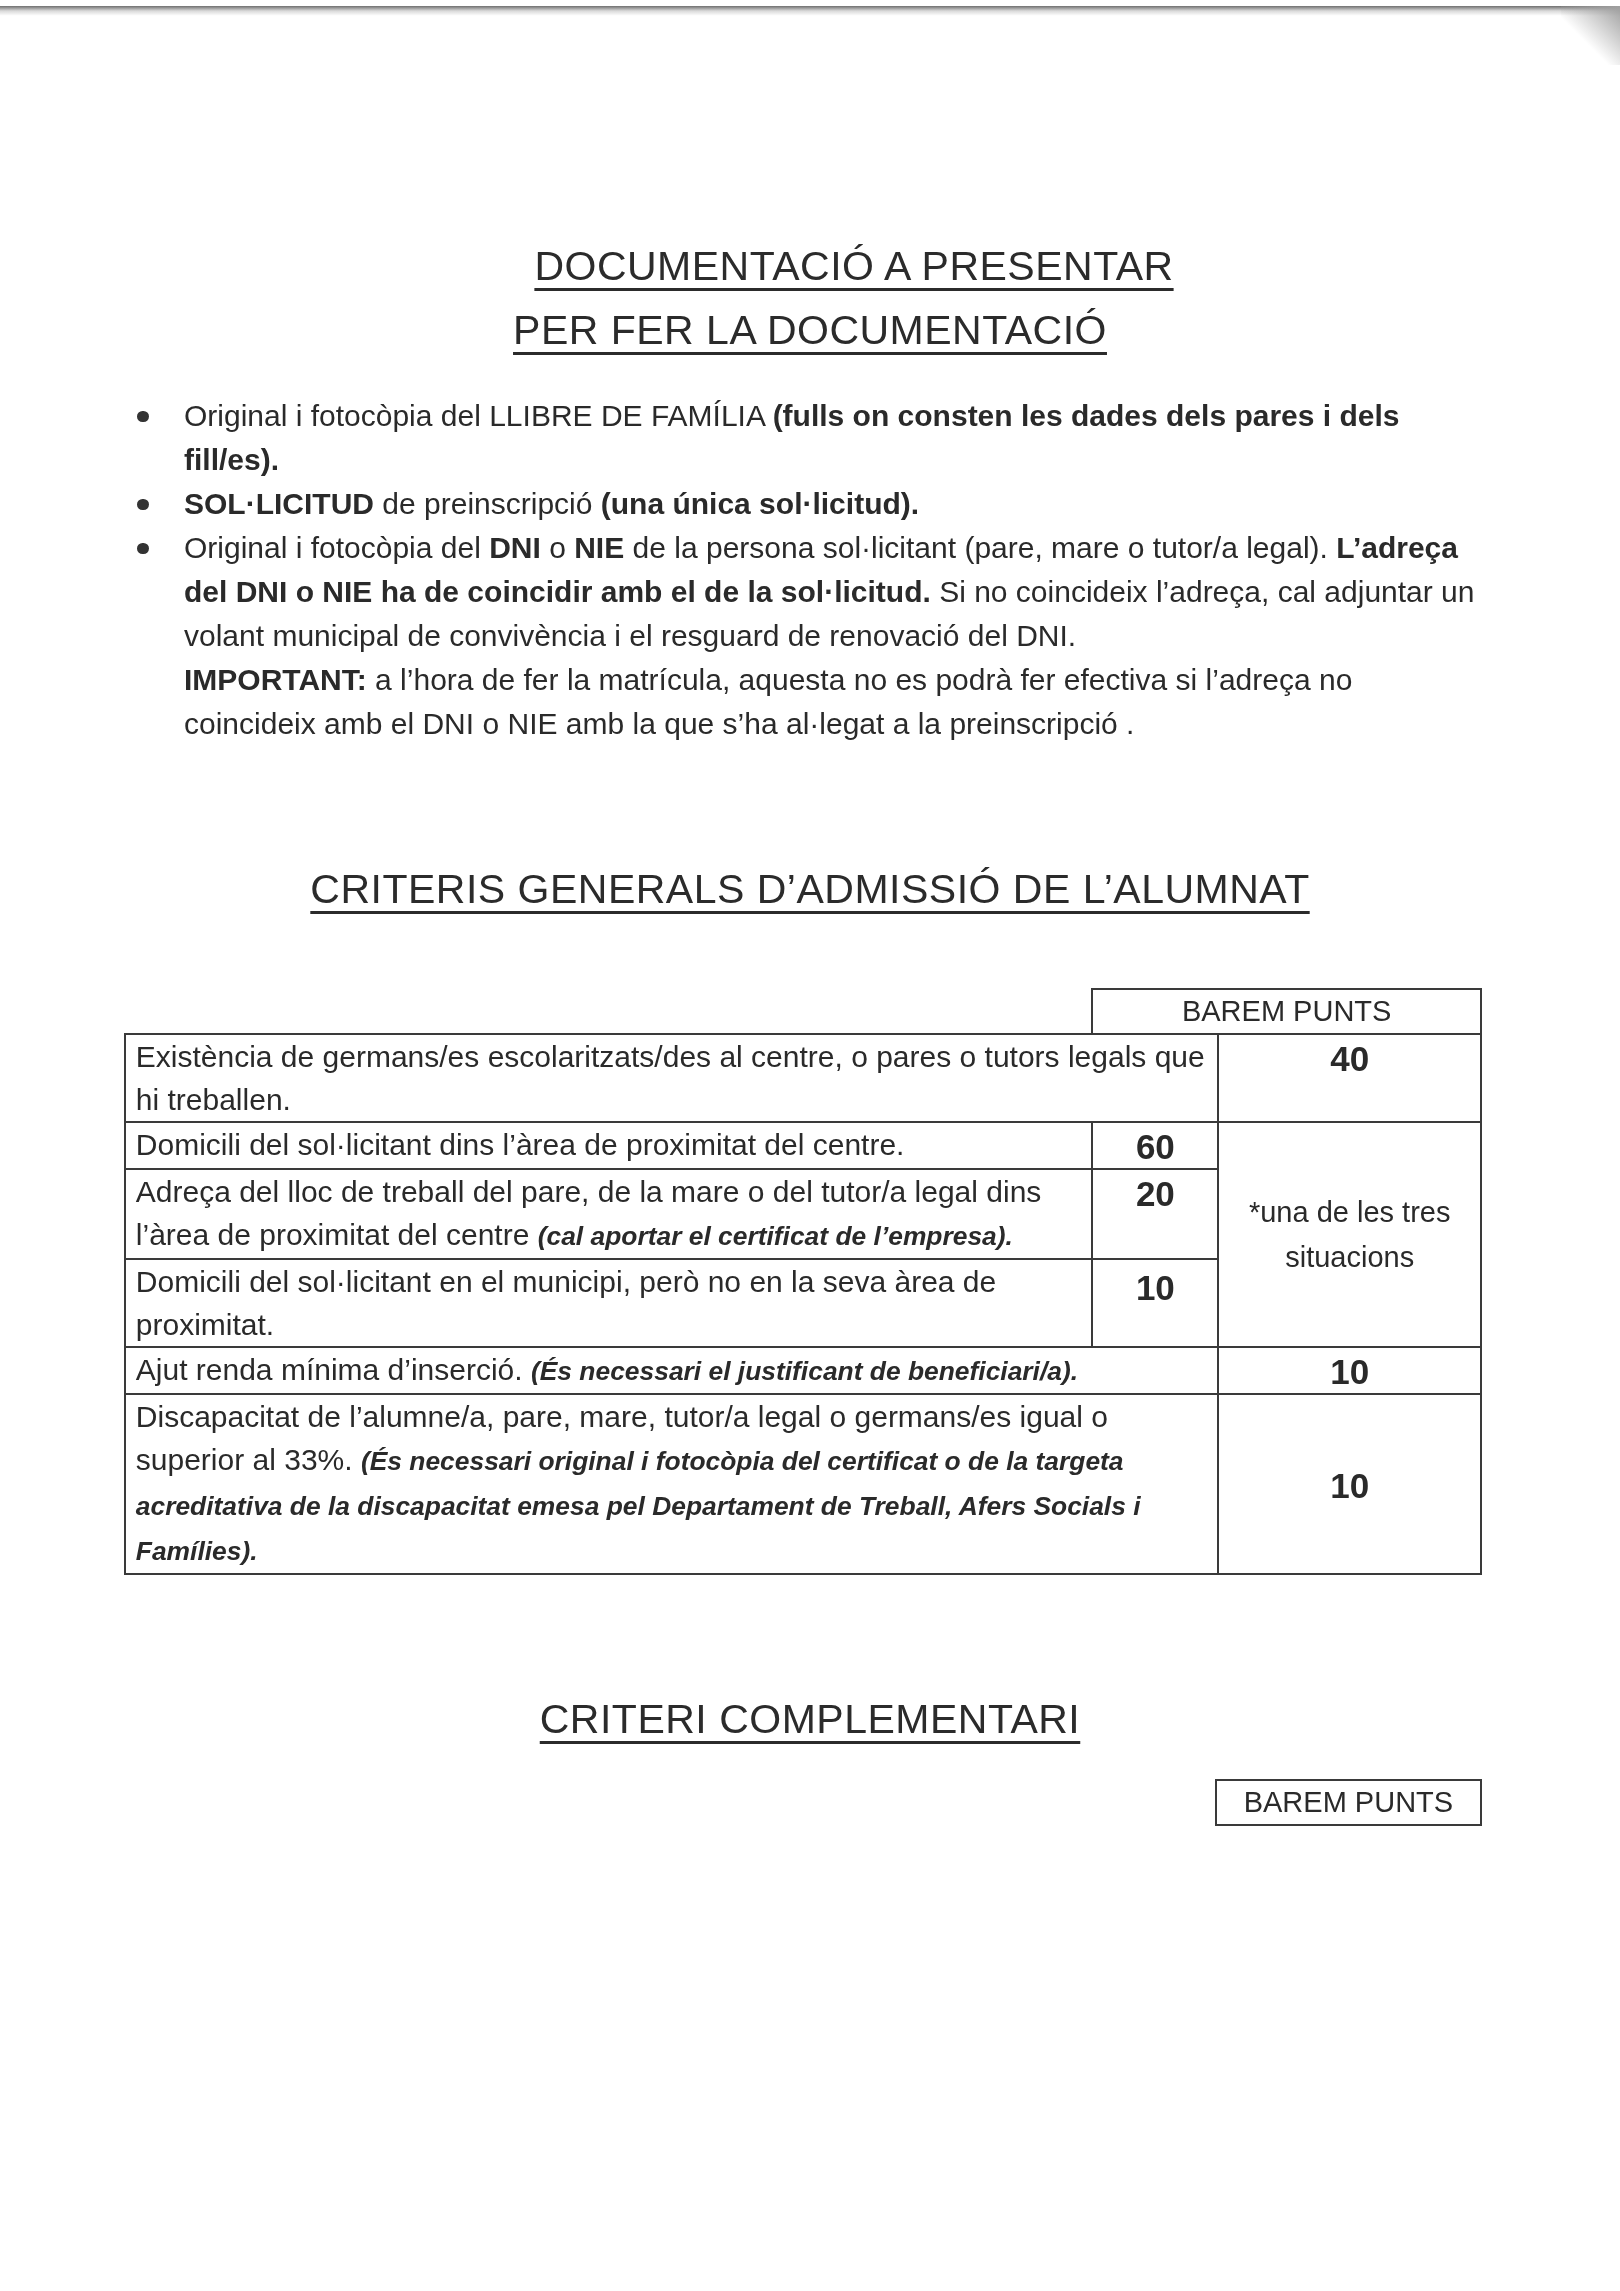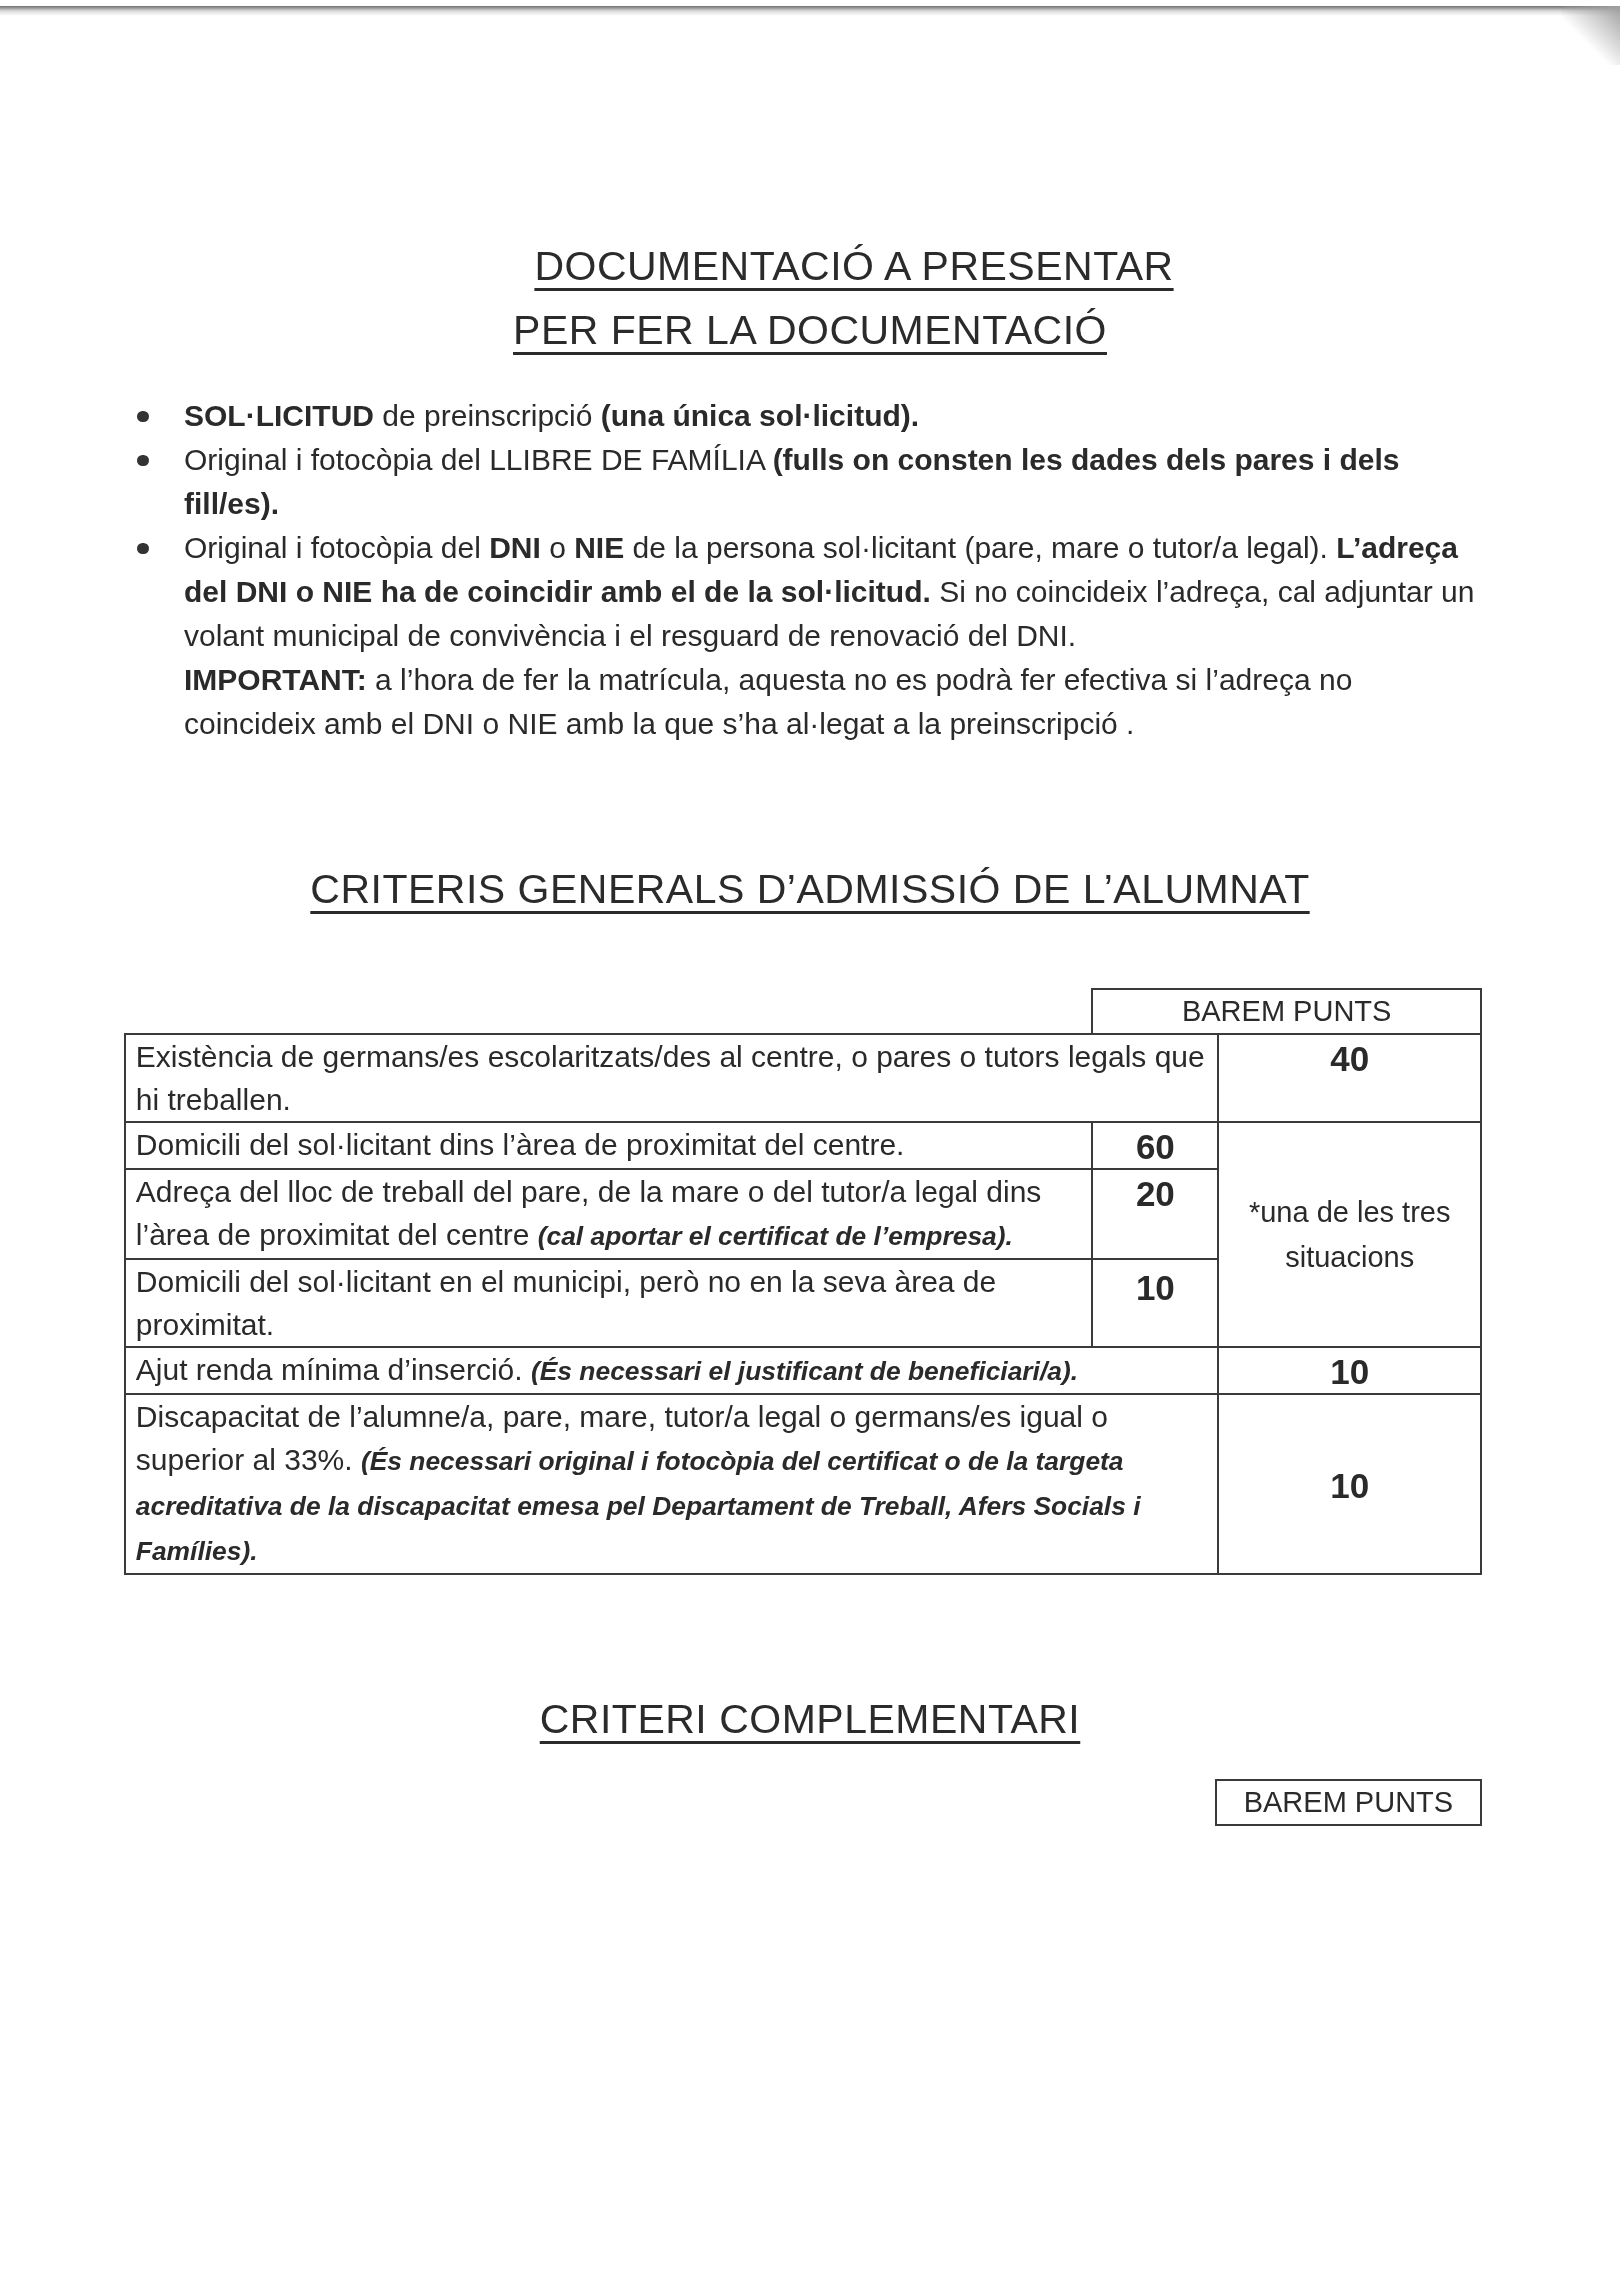--- a/index.html
+++ b/index.html
@@ -110,22 +110,22 @@
 </head>
 <body>
 
 <div class="scan-edge"></div>
 <div class="scan-corner"></div>
 
 <div class="heading h1a"><span>DOCUMENTACIÓ A PRESENTAR</span></div>
 <div class="heading h1b"><span>PER FER LA DOCUMENTACIÓ</span></div>
 
 <ul class="doclist" id="doclist">
+    <li><span class="bullet"></span><span>Original i fotocòpia del LLIBRE DE FAMÍLIA </span><span class="b">(fulls on consten les dades dels pares i dels fill/es).</span></li>
     <li><span class="bullet"></span><span class="b">SOL·LICITUD</span><span> de preinscripció </span><span class="b">(una única sol·licitud).</span></li>
-    <li><span class="bullet"></span><span>Original i fotocòpia del LLIBRE DE FAMÍLIA </span><span class="b">(fulls on consten les dades dels pares i dels fill/es).</span></li>
     <li><span class="bullet"></span><span>Original i fotocòpia del </span><span class="b">DNI</span><span> o </span><span class="b">NIE</span><span> de la persona sol·licitant (pare, mare o tutor/a legal). </span><span class="b">L’adreça del DNI o NIE ha de coincidir amb el de la sol·licitud.</span><span> Si no coincideix l’adreça, cal adjuntar un volant municipal de convivència i el resguard de renovació del DNI.</span><br><span class="b">IMPORTANT:</span><span> a l’hora de fer la matrícula, aquesta no es podrà fer efectiva si l’adreça no coincideix amb el DNI o NIE amb la que s’ha al·legat a la preinscripció .</span></li>
   </ul>
 
 <div class="heading h2"><span>CRITERIS GENERALS D’ADMISSIÓ DE L’ALUMNAT</span></div>
 
 <table class="crit" id="main-table">
   <colgroup>
     <col class="c-desc">
       <col class="c-p1">
       <col class="c-note">

